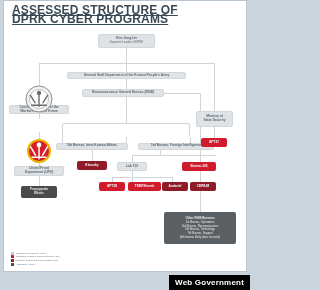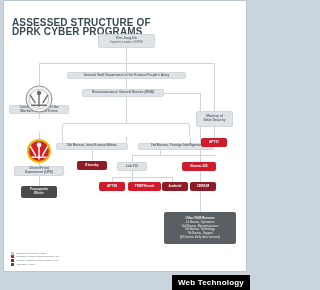--- a/index.html
+++ b/index.html
@@ -8,23 +8,23 @@
     font-family: "Liberation Sans", sans-serif;
     background:#c9d4dd;
     position:relative;
     overflow:hidden;
   }
   .canvas {
     position:absolute; left:3px; top:0px; width:244px; height:272px;
     background:#ffffff; border:1px solid #b9c6d1;
   }
   .title {
-    position:absolute; left:8px; top:17px;
-    font-size:10px; font-weight:700; letter-spacing:.15px;
-    color:#3a4a55; line-height:9.2px; white-space:pre-line;
+    position:absolute; left:8px; top:5px;
+    font-size:12px; font-weight:700; letter-spacing:.15px;
+    color:#3a4a55; line-height:9.2px; white-space:pre-line;text-decoration:underline;
   }
 
   
   .node {
     position:absolute;
     display:flex; flex-direction:column; align-items:center; justify-content:center;
     text-align:center;
     border-radius:2px;
     padding:1px 2px;
     line-height:1.18;
@@ -250,13 +250,13 @@
       <span class="lg-txt">Industry-Tracked Named Intrusion Set</span>
     </div>
     <div class="lg-row">
       <span class="sw" style="background:#4a4a4a;"></span>
       <span class="lg-txt">Assessed Activity</span>
     </div>
   </div>
 
 </div>
 
-<div class="watermark">Web Technology</div>
+<div class="watermark">Web Government</div>
 
 </body></html>

